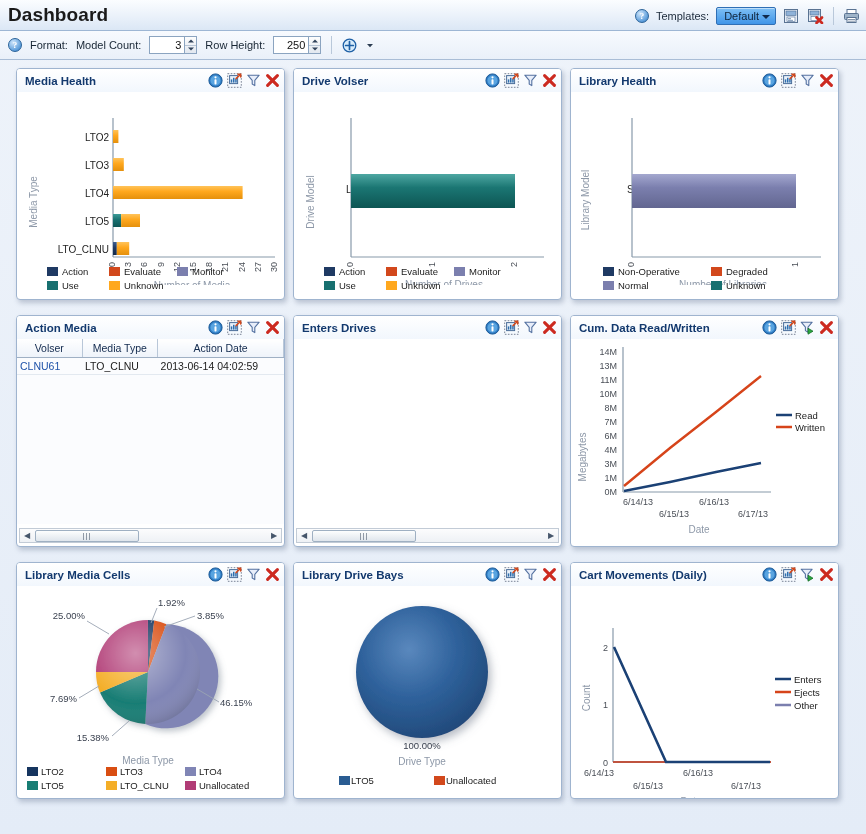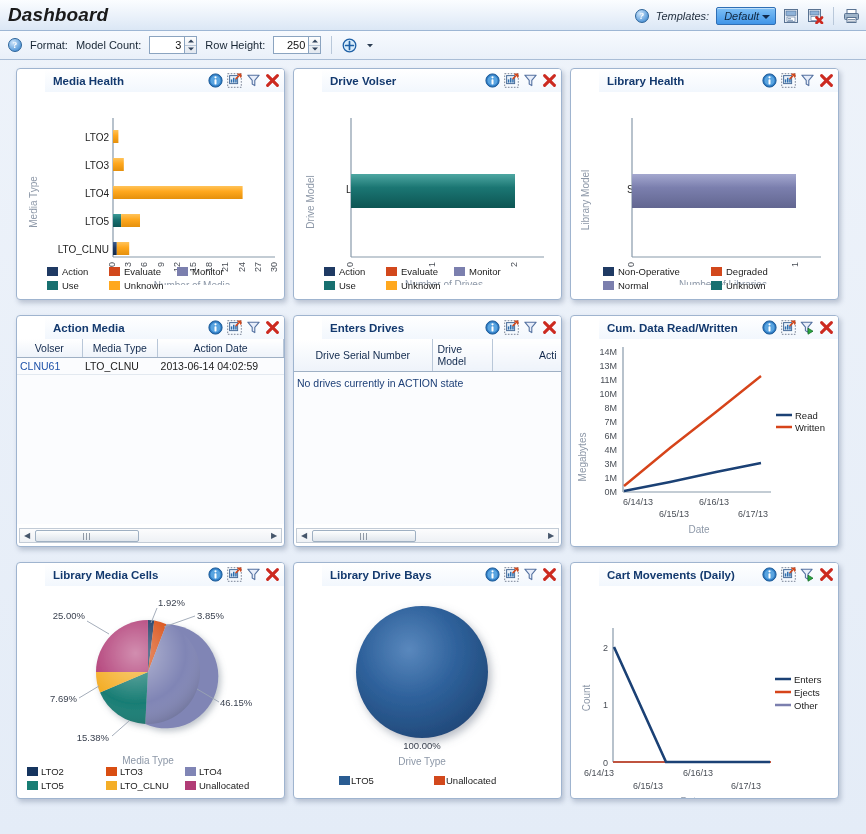--- a/index.html
+++ b/index.html
@@ -14,21 +14,21 @@
     position: relative;
     width: 866px; height: 834px;
     background: linear-gradient(180deg,#eef3fa 0%, #e4ecf7 100%);
   }
 
   
   .titlebar {
     position: absolute; left:0; top:0; width:866px; height:31px;
     background: linear-gradient(180deg,#fbfdff 0%, #eaf1fa 55%, #dbe7f5 100%);
     border-bottom: 1px solid #9db6d4;
-    display:flex; align-items:center;font-style:italic;
+    display:flex; align-items:center;
   }
   .app-title {
     font-size: 19px; font-weight: bold; color:#1a1a1a;
     margin-left: 8px; letter-spacing: .1px;
   }
   .tb-right {
     position:absolute; right:6px; top:0; height:31px;
     display:flex; align-items:center; gap:7px;
   }
   .tb-label { font-size:11px; color:#1c2a3a; }
@@ -102,21 +102,20 @@
     background:#fff;
     border:1px solid #9fb4cf;
     border-radius:4px;
     box-shadow: 2px 3px 5px rgba(60,80,110,.28);
     overflow:hidden;
   }
   .panel-hd {
     height:23px; display:flex; align-items:center;
     padding:0 4px 0 8px;
     background: linear-gradient(180deg,#ffffff 0%,#f2f7fd 100%);
-    margin-left: 28px;
   }
   .panel-title {
     font-size:11.5px; font-weight:bold; color:#13396e;
     white-space:nowrap;
   }
   .panel-tools { margin-left:auto; display:flex; align-items:center; gap:4px; }
 
   svg.icn { display:block; }
 
   .panel-body { position:relative; height:calc(100% - 23px); }
@@ -594,32 +593,20 @@
                 <svg class="icn" width="15" height="15" viewBox="0 0 15 15">
                   <g stroke="#cc2a20" stroke-width="3.1" stroke-linecap="round">
                     <line x1="2.6" y1="2.6" x2="12.4" y2="12.4"></line>
                     <line x1="12.4" y1="2.6" x2="2.6" y2="12.4"></line>
                   </g>
                 </svg>
               </span>
           </span>
         </div>
         <div class="panel-body">
-          <div class="grid-area">
-            <table class="tbl">
-              <thead>
-                  <tr>
-                <th style="width:138px;height:32px">Drive Serial Number</th>
-                <th style="width:60px;text-align:left;padding-left:5px">Drive Model</th>
-                <th style="width:69px;text-align:right;padding-right:4px">Acti</th>
-              </tr>
-                </thead>
-            </table>
-            <div class="empty-msg">No drives currently in ACTION state</div>
-          </div>
           <div class="hscroll">
             <span class="arr">◀</span>
             <span class="thumb">|||</span>
             <span class="arr right">▶</span>
           </div>
         </div>
       </div>
     </div>
 
     <div class="cell">

